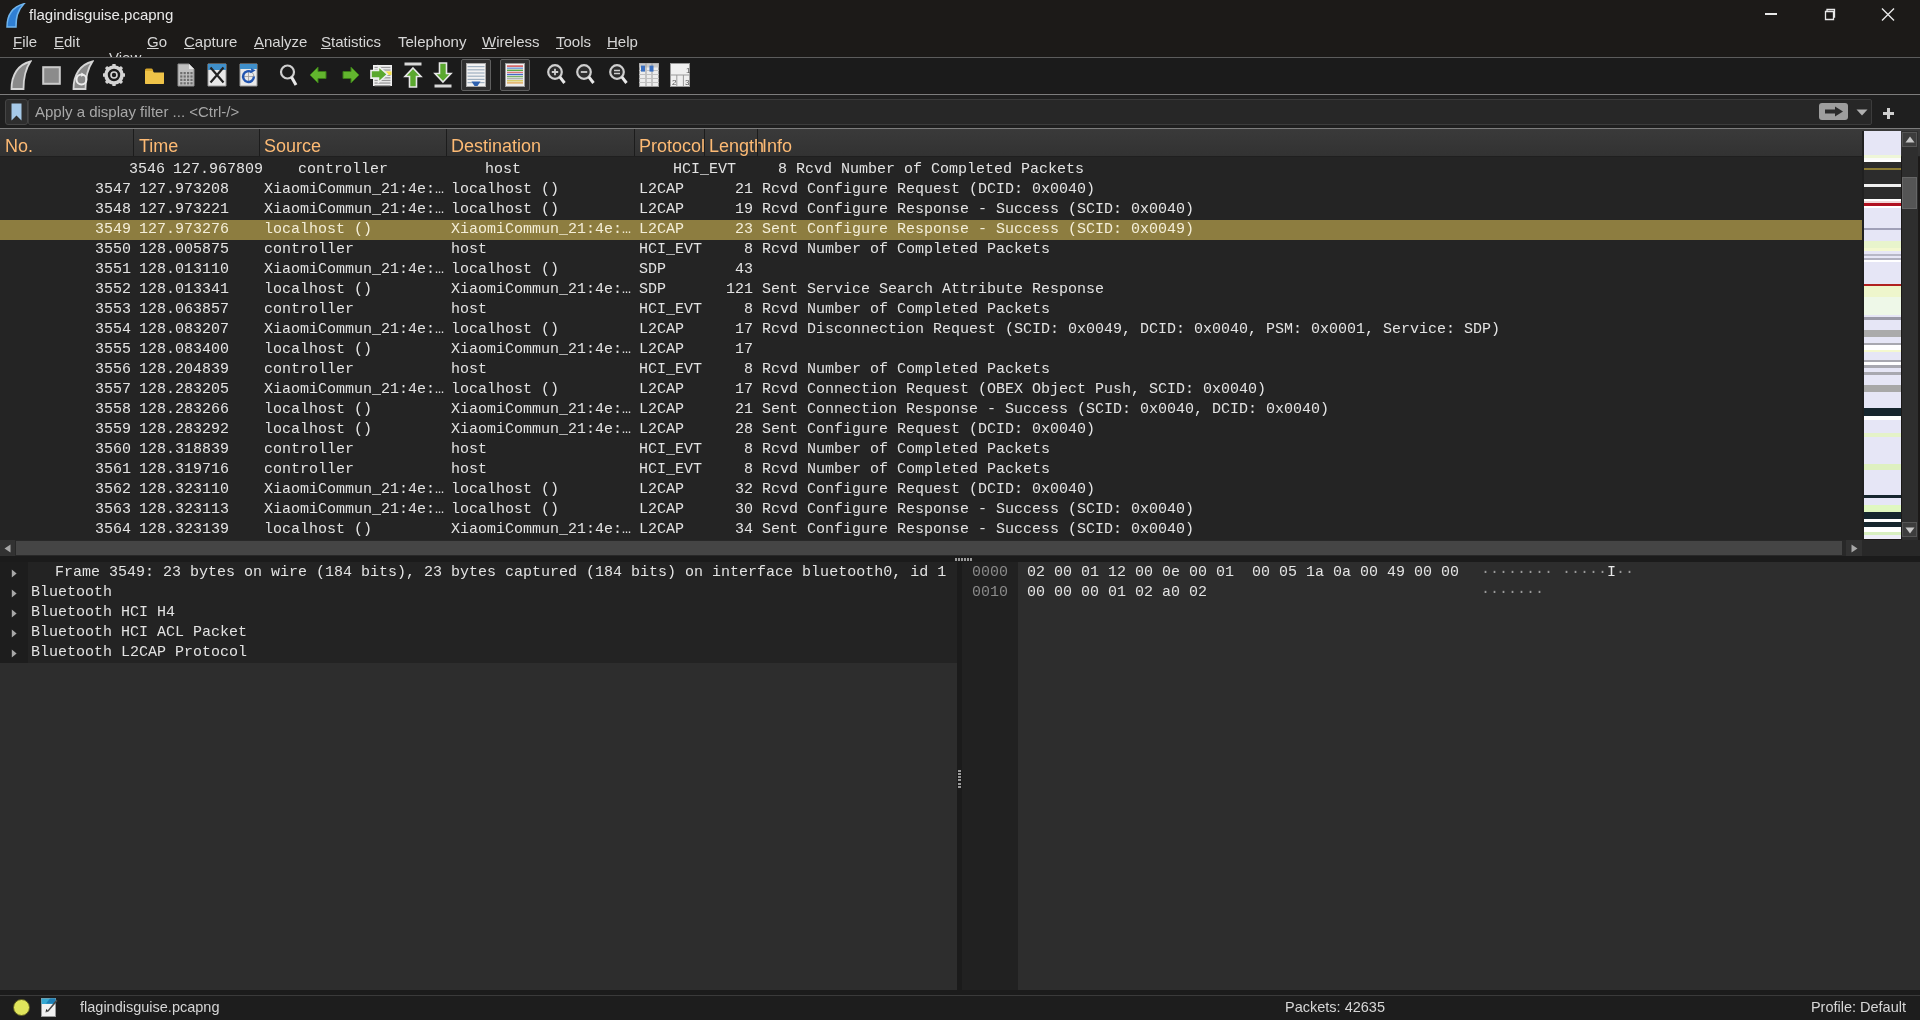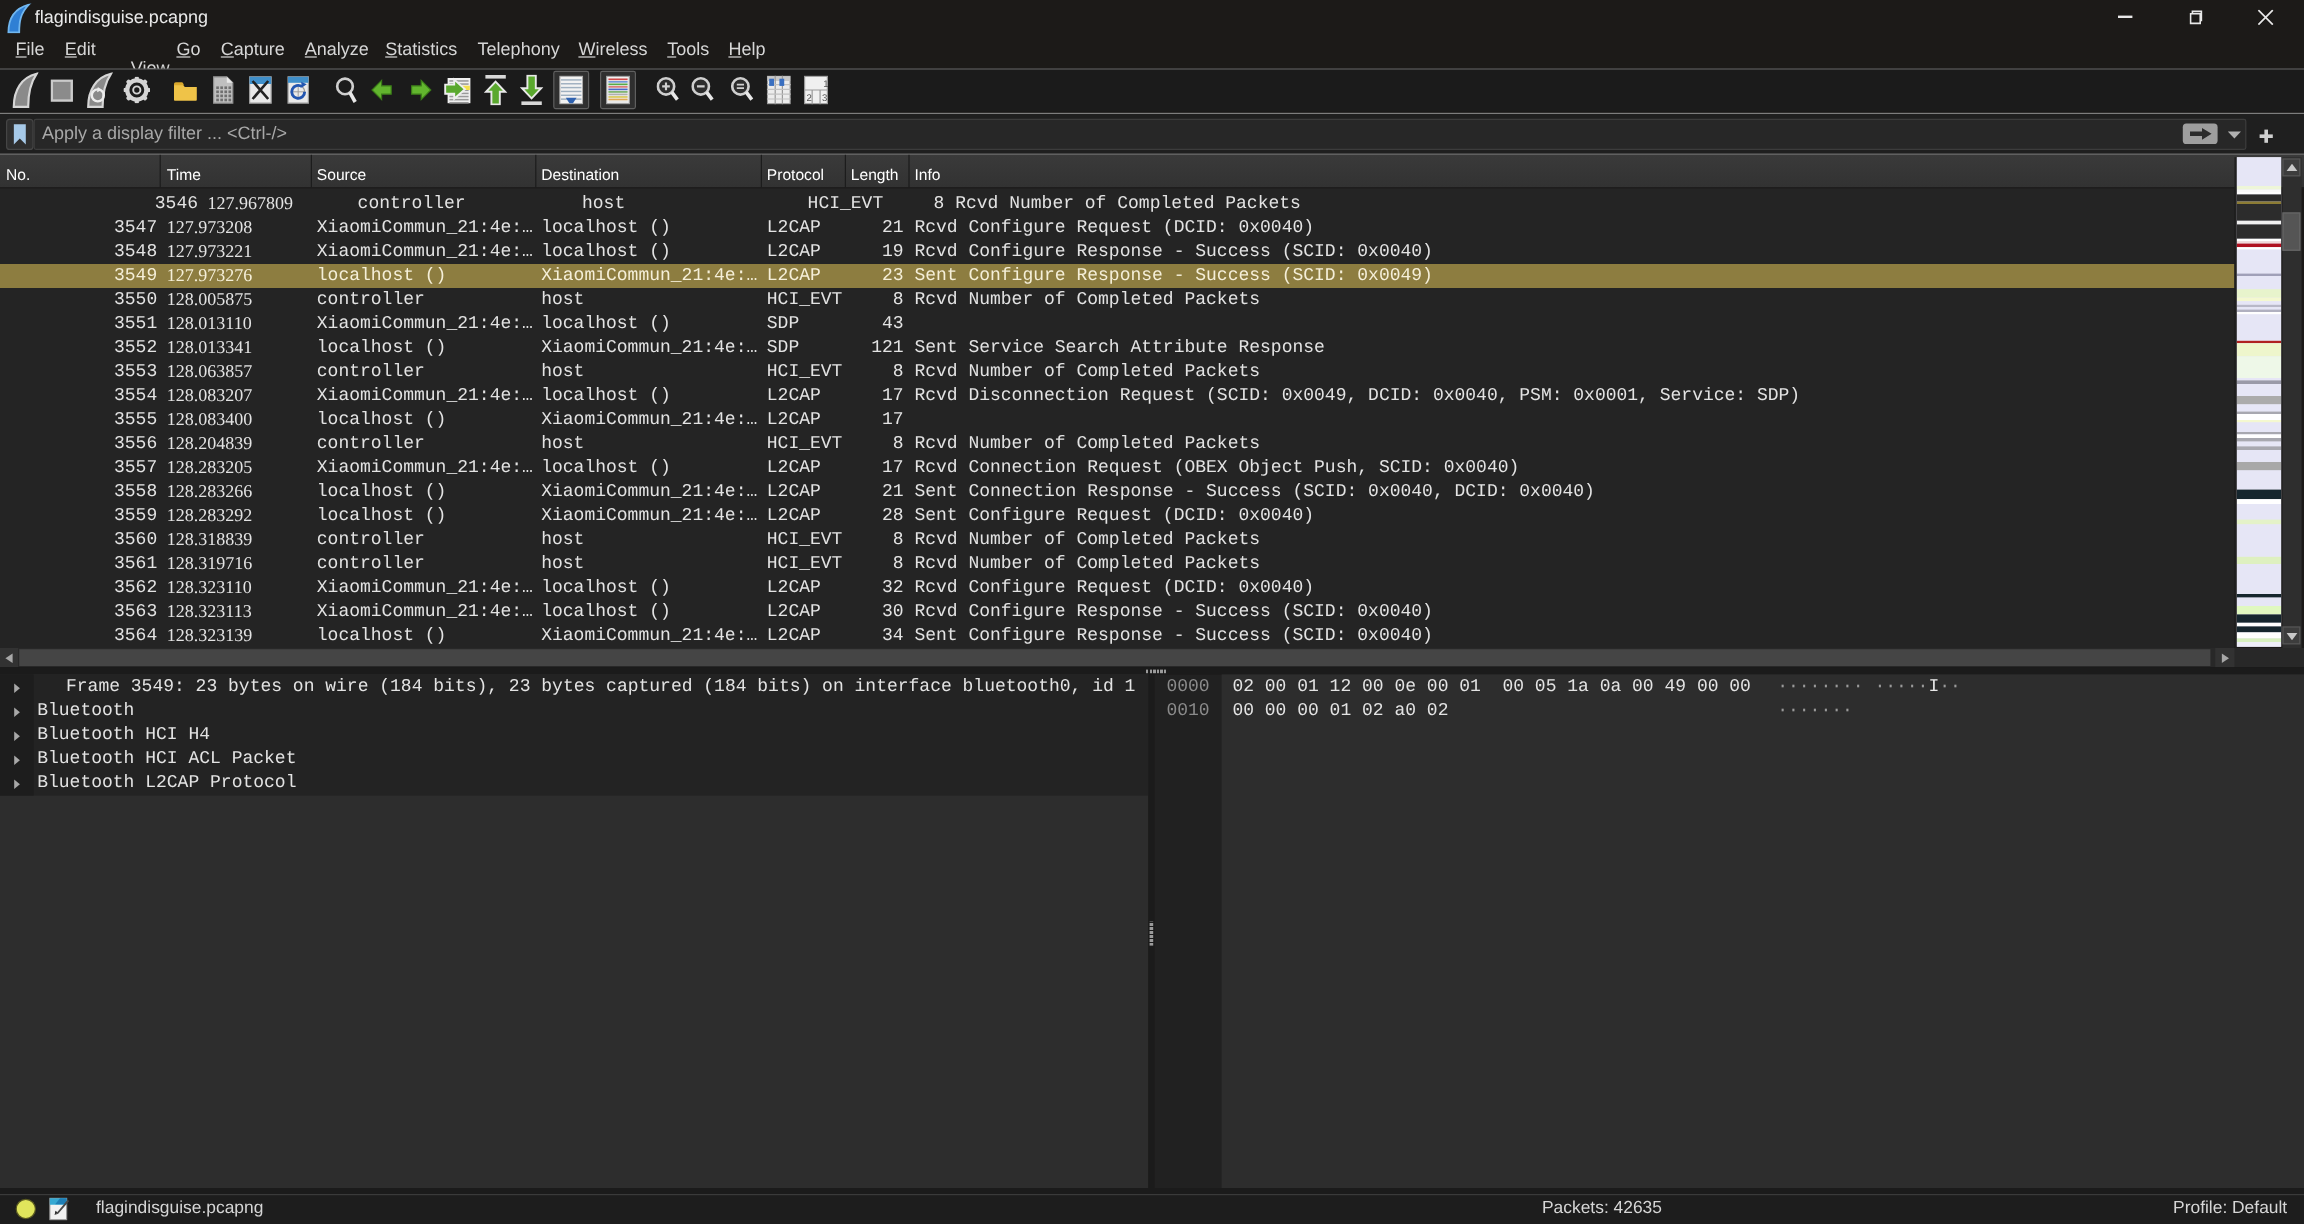--- a/index.html
+++ b/index.html
@@ -1,27 +1,27 @@
 <!DOCTYPE html>
 <html><head><meta charset="utf-8"><style>
 *{margin:0;padding:0;box-sizing:border-box;}
 html,body{width:1920px;height:1020px;overflow:hidden;background:#1b1918;}
 body{font-family:"Liberation Sans",sans-serif;position:relative;}
 .abs{position:absolute;}
 .mono{font-family:"Liberation Mono",monospace;font-size:15px;color:#e3e3e3;}
 .row{position:absolute;left:0;width:1862px;height:20px;line-height:20px;}
 .cell{position:absolute;top:0;height:20px;white-space:pre;}
 .cN{left:0;width:131px;text-align:right;}
-.cT{left:139px;font-family:Liberation Serif, serif;}
+.cT{left:139px;}
 .cS{left:264px;}
 .cD{left:451px;}
 .cP{left:639px;}
 .cL{left:620px;width:133px;text-align:right;}
 .cI{left:762px;}
-.hdrlbl{position:absolute;top:0;height:26px;line-height:26px;font-size:13px;color:#ffffff;}
+.hdrlbl{position:absolute;top:0;height:26px;line-height:26px;font-size:18px;color:#fdba74;}
 .menuitem{position:absolute;top:30px;height:23px;line-height:23px;font-size:15px;color:#d6d6d6;}
 .mstripe{position:absolute;left:0;width:37px;}
 </style></head><body>
 
 <div class="abs" style="left:0;top:0;width:1920px;height:30px;background:#1c1a18;"></div>
 <svg class="abs" style="left:5px;top:3px;" width="26" height="25" viewBox="0 0 26 25">
 <path d="M2 24 C2 13 7 4 19 0.8 C12 8 11 15 11 24 Z" fill="#2f7fd4" stroke="#71b6ee" stroke-width="1.5"></path>
 </svg>
 <div class="abs" style="left:29px;top:0;height:30px;line-height:30px;font-size:15px;color:#eaeaea;">flagindisguise.pcapng</div>
 <div class="abs" style="left:1765px;top:13px;width:12px;height:1.5px;background:#e8e8e8;"></div>

